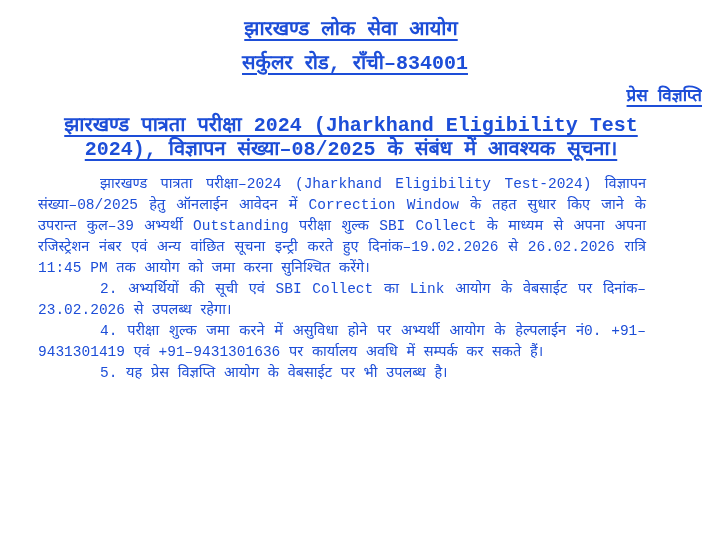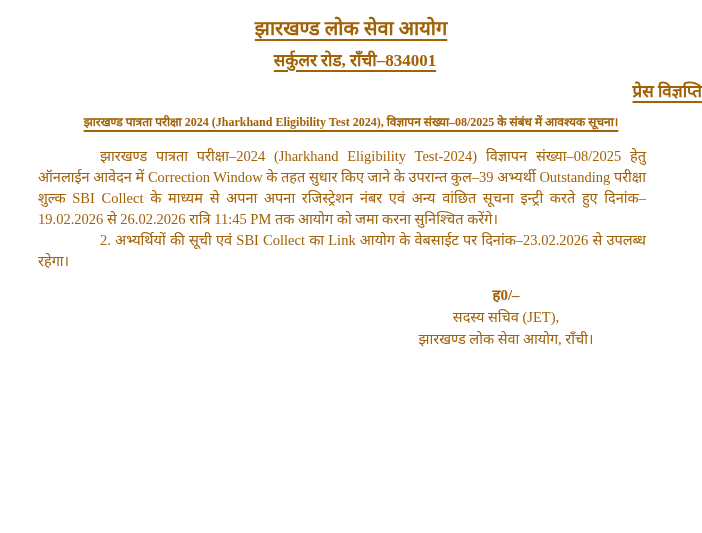--- a/index.html
+++ b/index.html
@@ -5,56 +5,56 @@
   html, body {
     margin: 0;
     padding: 0;
     background: #ffffff;
   }
   .page {
     position: relative;
     width: 702px;
     height: 533px;
     background: #ffffff;
-    color: #a16207;
-    font-family: Liberation Serif, serif;
+    color: #1d4ed8;
+    font-family: Liberation Mono, monospace;
     overflow: hidden;
     box-sizing: border-box;
   }
   .header {
     text-align: center;
     padding-top: 14px;
   }
   .org-name {
     font-size: 20px;
     font-weight: 700;
     text-decoration: underline;
     text-decoration-thickness: 1.5px;
     text-underline-offset: 4px;
     margin: 0 0 7px 0;
   }
   .address {
-    font-size: 17px;
+    font-size: 20px;
     font-weight: 700;
     text-decoration: underline;
     text-decoration-thickness: 1.5px;
     text-underline-offset: 4px;
     margin: 0 0 8px 8px;
   }
   .doc-type {
     font-size: 17px;
     font-weight: 700;
     text-decoration: underline;
     text-decoration-thickness: 1.5px;
     text-underline-offset: 4px;
     margin: 0 0 8px 0;
     text-align: right;
   }
   .subject {
-    font-size: 12px;
+    font-size: 20px;
     font-weight: 700;
     line-height: 24px;
     max-width: 600px;
     margin: 0 auto;
     text-align: center;
     text-decoration: underline;
     text-decoration-thickness: 1.5px;
     text-underline-offset: 4px;
   }
   .body-text {
@@ -87,21 +87,18 @@
   <div class="header">
     <div class="org-name">झारखण्ड लोक सेवा आयोग</div>
     <div class="address">सर्कुलर रोड, राँची–834001</div>
     <div class="doc-type">प्रेस विज्ञप्ति</div>
     <div class="subject">झारखण्ड पात्रता परीक्षा 2024 (Jharkhand Eligibility Test 2024), विज्ञापन संख्या–08/2025 के संबंध में आवश्यक सूचना।</div>
   </div>
 
   <div class="body-text">
     <p class="para">झारखण्ड पात्रता परीक्षा–2024 (Jharkhand Eligibility Test-2024) विज्ञापन संख्या–08/2025 हेतु ऑनलाईन आवेदन में Correction Window के तहत सुधार किए जाने के उपरान्त कुल–39 अभ्यर्थी Outstanding परीक्षा शुल्क SBI Collect के माध्यम से अपना अपना रजिस्ट्रेशन नंबर एवं अन्य वांछित सूचना इन्ट्री करते हुए दिनांक–19.02.2026 से 26.02.2026 रात्रि 11:45 PM तक आयोग को जमा करना सुनिश्चित करेंगे।</p>
     <p class="para">2. अभ्यर्थियों की सूची एवं SBI Collect का Link आयोग के वेबसाईट पर दिनांक–23.02.2026 से उपलब्ध रहेगा।</p>
+    <p class="para">4. परीक्षा शुल्क जमा करने में असुविधा होने पर अभ्यर्थी आयोग के हेल्पलाईन नं0. +91–9431301419 एवं +91–9431301636 पर कार्यालय अवधि में सम्पर्क कर सकते हैं।</p>
+    <p class="para">5. यह प्रेस विज्ञप्ति आयोग के वेबसाईट पर भी उपलब्ध है।</p>
   </div>
 
-  <div class="signature">
-    <div class="sign-mark">ह0/–</div>
-    <div>सदस्य सचिव (JET),</div>
-    <div>झारखण्ड लोक सेवा आयोग, राँची।</div>
-  </div>
 
 </div>
 
 </body></html>

